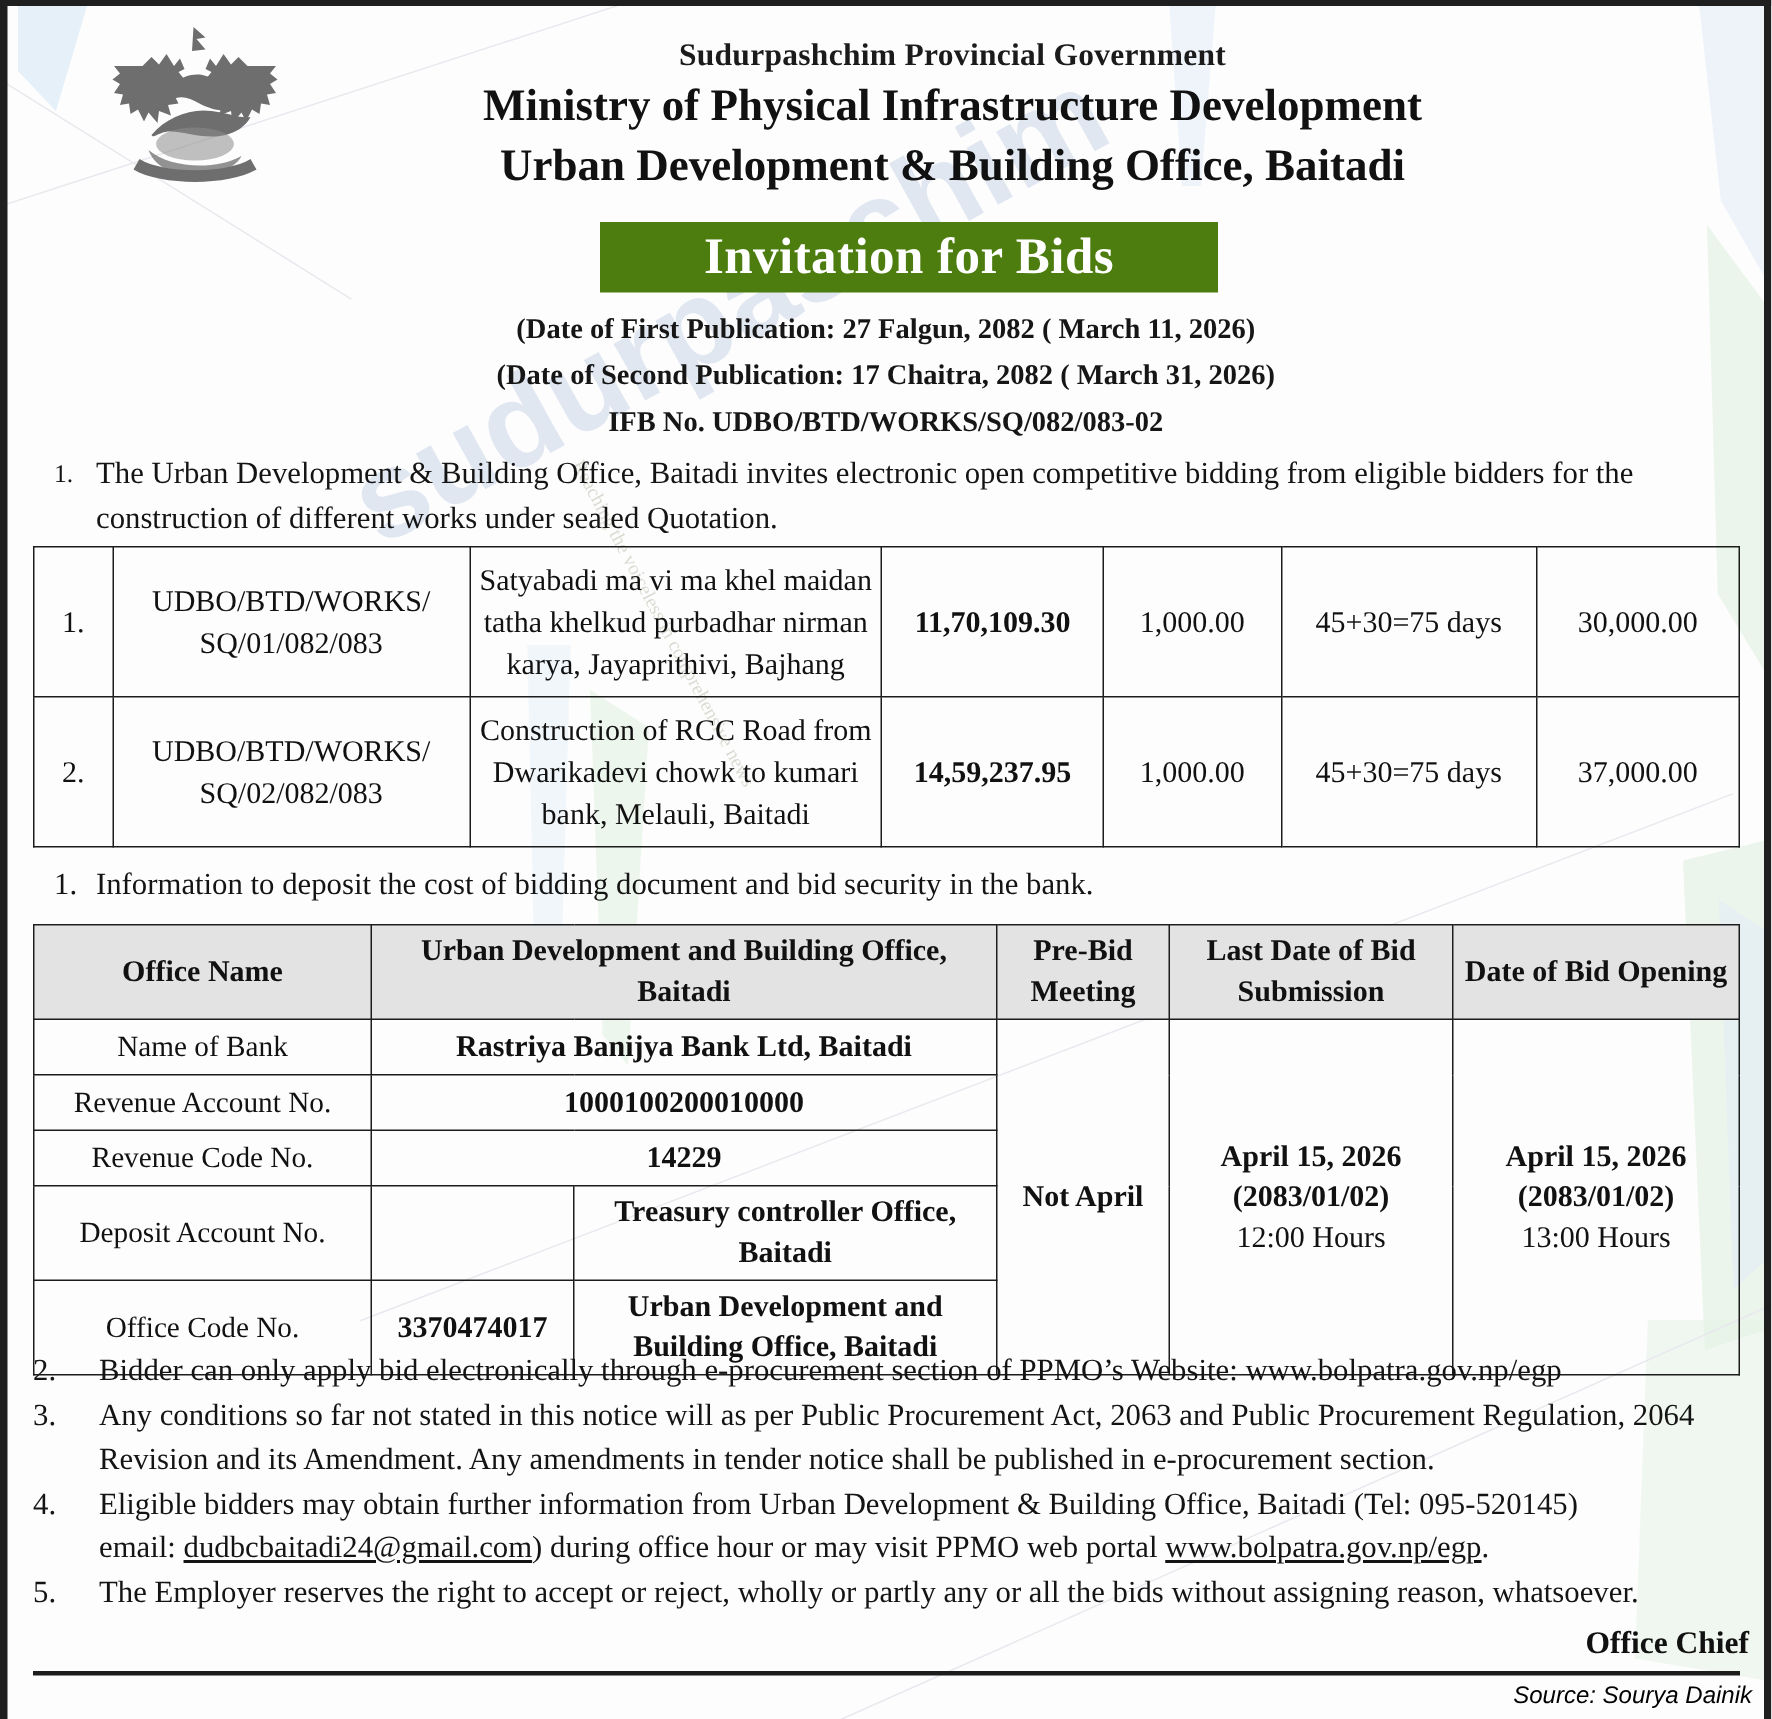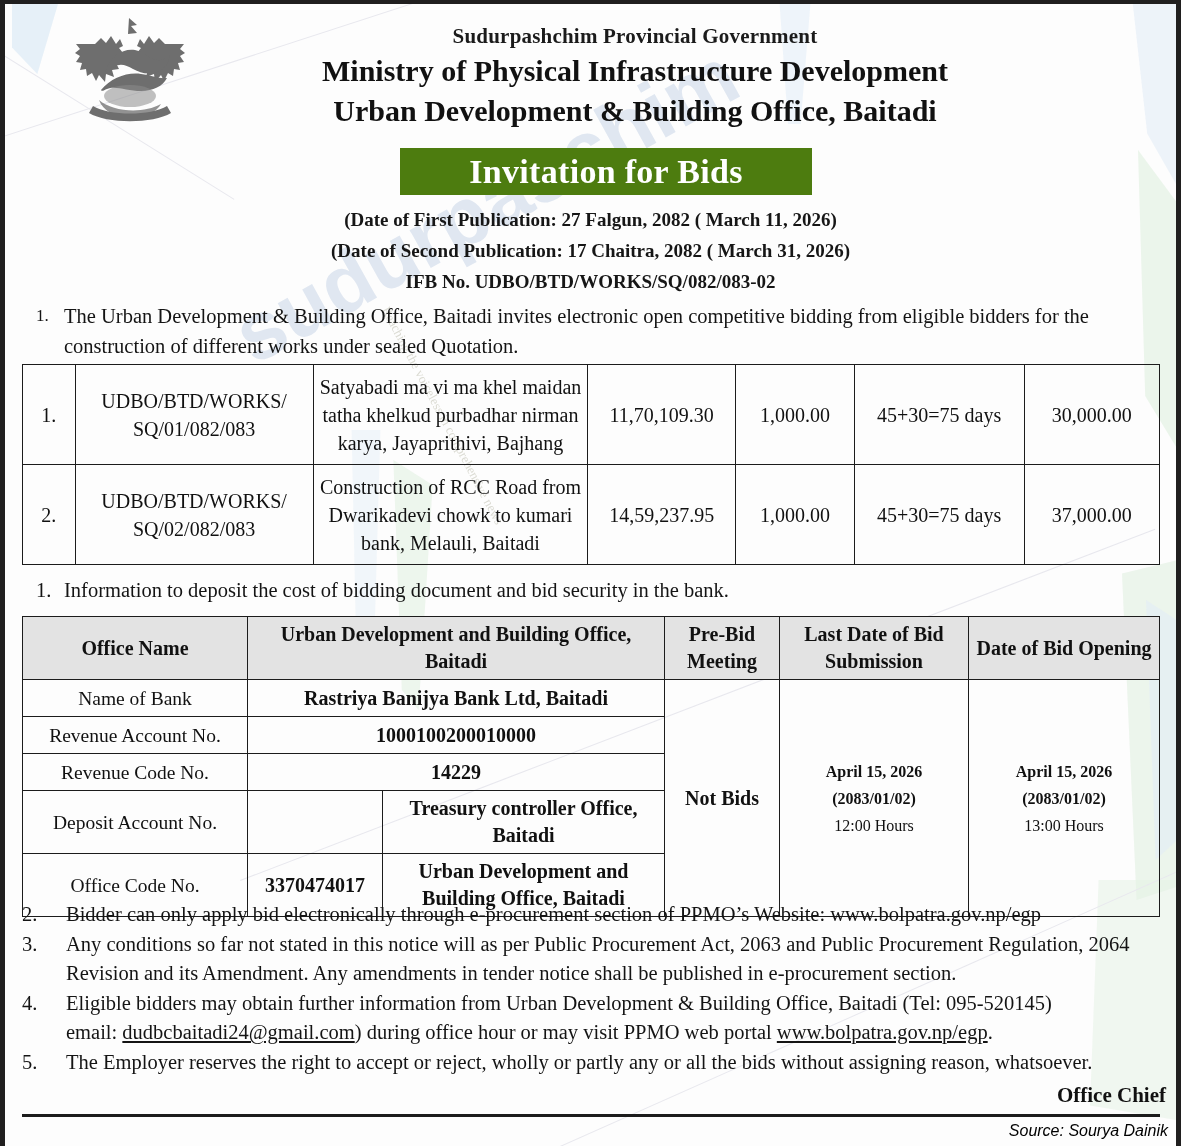--- a/index.html
+++ b/index.html
@@ -97,39 +97,39 @@
     font-size:20px;color:#111;
     padding:4px 6px;
     vertical-align:middle;
     background:transparent;
   }
   #works-table{left:17px;top:360px;width:1138px;}
   #works-table td{text-align:center;line-height:28px;}
   #works-table td.sn{width:44px;font-size:20px;}
   #works-table td.code{width:232px;}
   #works-table td.desc{width:290px;}
-  #works-table td.amt{width:140px;}
+  #works-table td.amt{width:140px;font-weight:bold;}
   #works-table td.fee{width:112px;}
   #works-table td.days{width:170px;}
   #works-table td.sec{width:130px;margin-top:31px;}
   #works-table tr{height:100px;}
 
   #bank-table{left:17px;top:612px;width:1138px;}
   #bank-table th{
     background:#e3e3e3;text-align:center;font-weight:700;font-size:20px;line-height:27px;
   }
   #bank-table td{text-align:center;line-height:27px;}
   #bank-table td.lbl{width:212px;font-weight:400;font-size:19.5px;}
   #bank-table td.val{font-weight:700;}
   .th-office{width:212px;}
   .th-main{width:494px;}
   .th-pre{width:102px;}
   .th-last{width:176px;}
   .th-open{width:178px;}
-  .datecell{font-size:16px;line-height:29px;}
+  .datecell{font-size:20px;line-height:29px;}
   .datecell b{font-weight:700;}
 
   
   .bottom{position:absolute;left:17px;top:896px;width:1140px;}
   .bitem{display:flex;font-size:20.5px;line-height:29.5px;color:#141414;margin-bottom:0px;}
   .bitem .bn{width:44px;flex:0 0 44px;}
   .bitem .bt{flex:1;}
   .ul{text-decoration:underline;}
   .officechief{
     position:absolute;right:10px;top:1079px;font-size:21px;font-weight:700;color:#111;
@@ -246,21 +246,21 @@
           <th class="th-office">Office Name</th>
           <th class="th-main" colspan="2">Urban Development and Building Office, Baitadi</th>
           <th class="th-pre" rowspan="1">Pre-Bid Meeting</th>
           <th class="th-last">Last Date of Bid Submission</th>
           <th class="th-open">Date of Bid Opening</th>
         </tr>
 
         <tr style="height:37px;">
           <td class="lbl">Name of Bank</td>
           <td class="val" colspan="2">Rastriya Banijya Bank Ltd, Baitadi</td>
-          <td class="val" rowspan="5">Not Bids</td>
+          <td class="val" rowspan="5">Not April</td>
           <td rowspan="5" class="datecell">
             <b>April 15, 2026</b><br>
             <b>(2083/01/02)</b><br>
             <span>12:00 Hours</span>
           </td>
           <td rowspan="5" class="datecell">
             <b>April 15, 2026</b><br>
             <b>(2083/01/02)</b><br>
             <span>13:00 Hours</span>
           </td>

